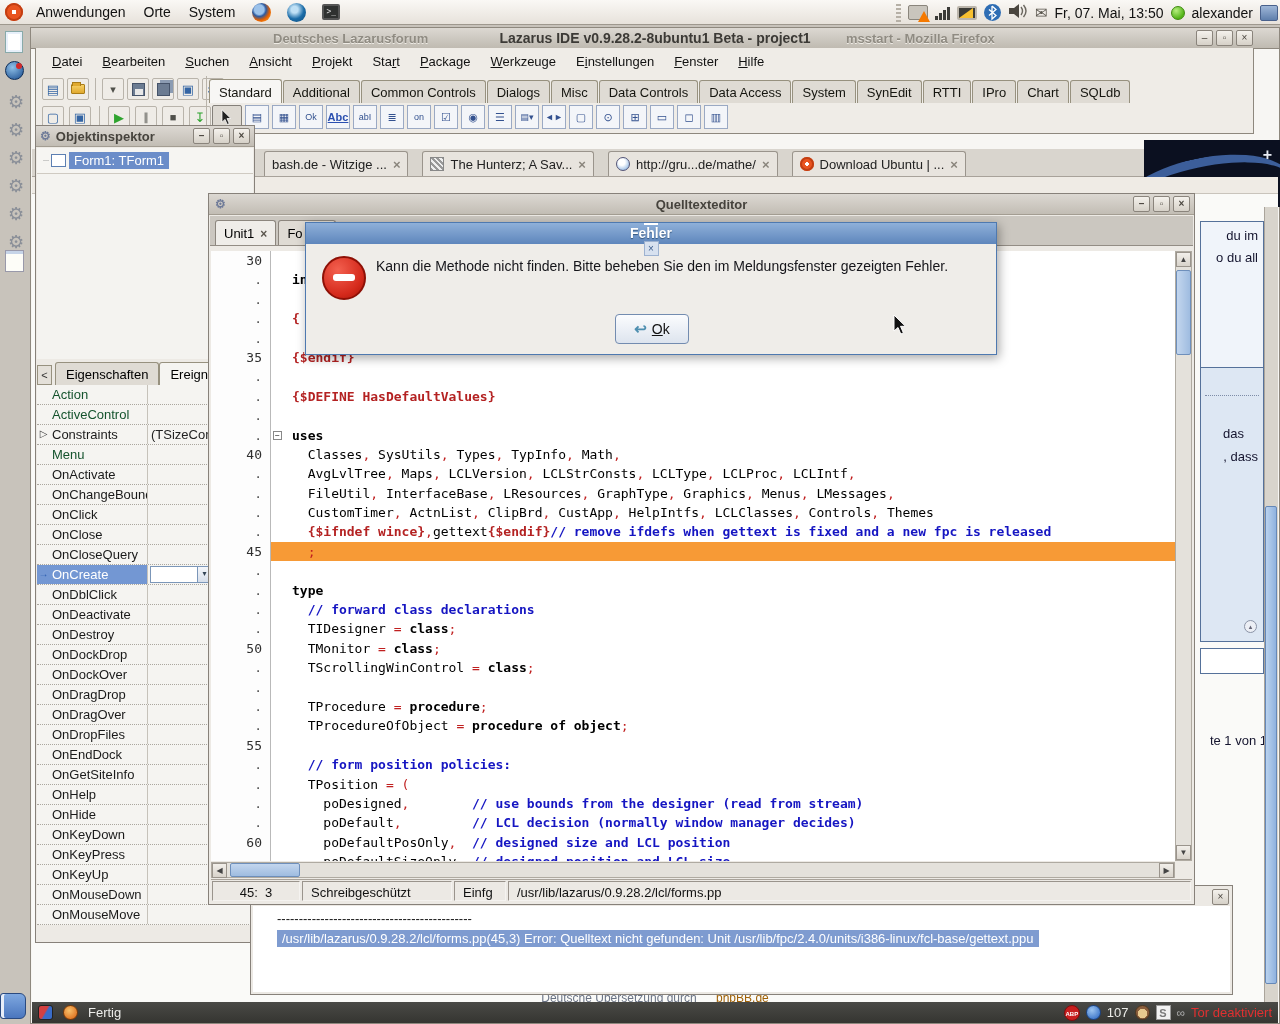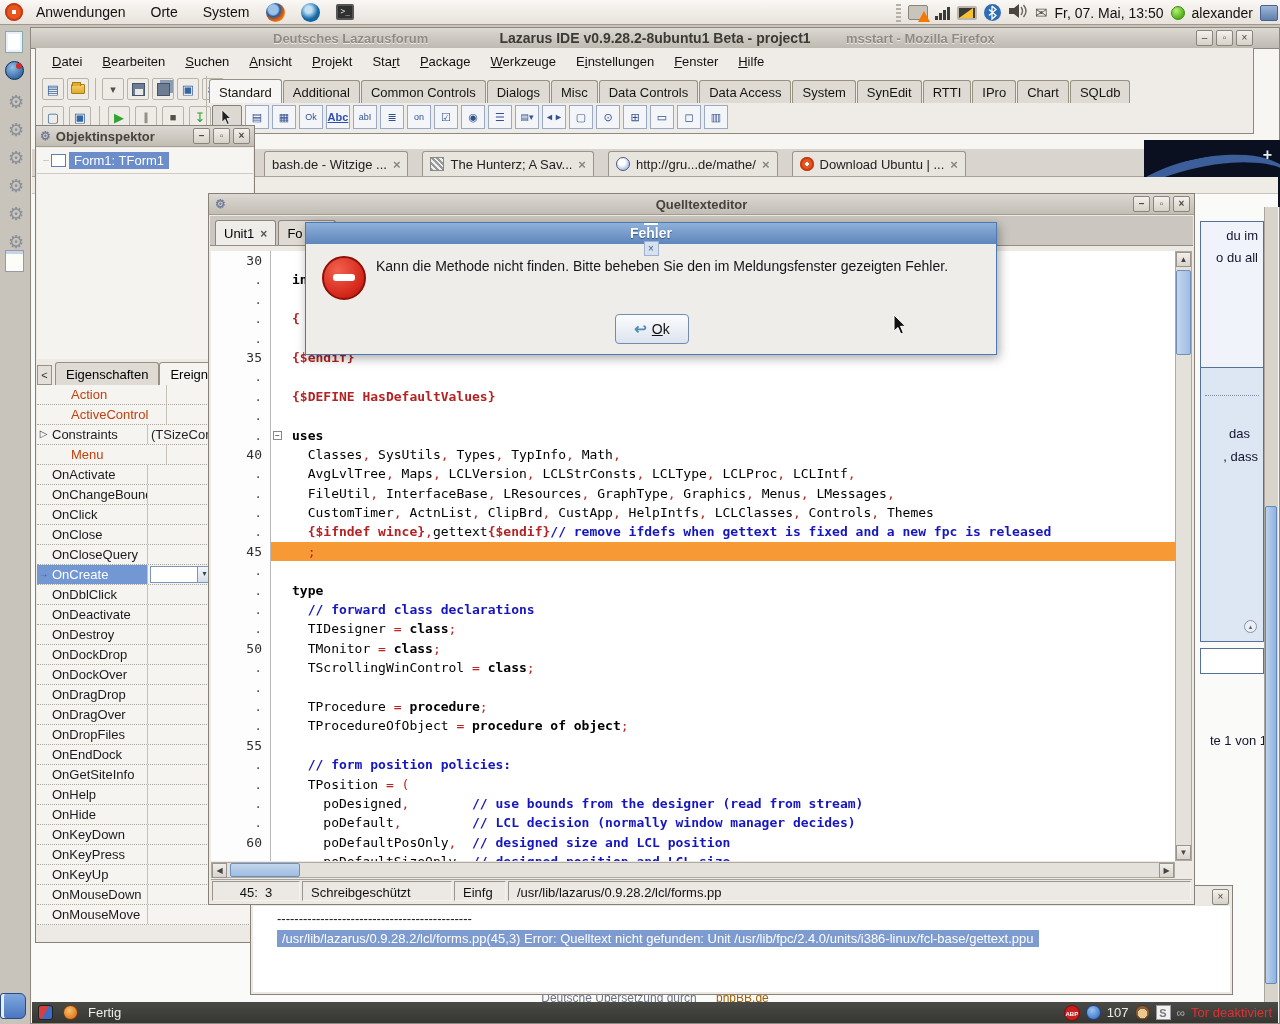--- a/index.html
+++ b/index.html
@@ -84,21 +84,21 @@
   #insp-mid{position:absolute;left:1px;right:1px;top:48px;height:185px;background:#F4F3F0;}
   #insp-tabs{position:absolute;left:1px;right:1px;top:233px;height:26px;display:flex;align-items:flex-end;background:#EDEAE5;overflow:hidden;}
   .tabscroll{width:15px;height:20px;border:1px solid #97917F;background:#E4E0D9;font-size:11px;line-height:18px;text-align:center;color:#333;margin-right:3px;}
   .itab{padding:4px 10px 3px;font-size:13px;border:1px solid #97917F;border-bottom:none;border-radius:3px 3px 0 0;background:#DFDBD4;white-space:nowrap;}
   .itab.active{background:#F5F4F1;}
   #insp-grid{position:absolute;left:1px;right:1px;top:259px;height:540px;background:#F5F4F1;overflow:hidden;}
   .irow{height:20px;display:flex;border-bottom:1px dotted #ABA79F;font-size:13px;color:#1A1A1A;}
   .ig{width:13px;font-size:10px;color:#444;text-align:center;line-height:18px;flex:none;}
   .ig.sel-arrow{color:#2A5DB0;font-weight:bold;}
   .iname{width:97px;flex:none;padding:2px 0 0 2px;overflow:hidden;white-space:nowrap;}
-  .iname.red{color:#c2410c;margin-left:19px;}
+  .iname.red{color:#14532d;}
   .irow.sel .ig,.irow.sel .iname{background:#7397D3;}
   .irow.sel .iname{color:#FFFFFF;}
   .ival{flex:1;border-left:1px solid #C6C2BA;padding:2px 0 0 3px;overflow:hidden;white-space:nowrap;color:#222;position:relative;}
   .combo{position:absolute;left:2px;top:1px;width:62px;height:17px;background:#FFF;border:1px solid #7B96B8;}
   .combo-btn{position:absolute;right:0;top:0;width:14px;height:15px;background:linear-gradient(#F4F6FA,#D6DEEA);border-left:1px solid #7B96B8;
      font-size:8px;text-align:center;line-height:14px;color:#345;}
 
   
   #messages{left:250px;top:885px;width:983px;height:110px;background:#ECE9E4;border:1px solid #87817A;}
   #messages .wbtn{position:absolute;right:3px;top:3px;}
@@ -241,21 +241,21 @@
     </div>
     <div id="ff-toolbar-sliver"></div>
     <div id="ff-content"></div>
     <div id="fbox1" class="fbox">
       <div class="frag" style="right:5px;top:6px;">du im</div>
       <div class="frag" style="right:5px;top:28px;">o du all</div>
       <div class="upcircle" style="right:6px;bottom:6px;">▴</div>
     </div>
     <div id="fbox2" class="fbox">
       <div class="dotline"></div>
-      <div class="frag" style="right:13px;top:58px;">das</div>
+      <div class="frag" style="right:19px;top:58px;">das</div>
       <div class="frag" style="right:5px;top:81px;">, dass</div>
       <div class="upcircle" style="right:6px;bottom:8px;">▴</div>
     </div>
     <div id="fbox3" class="fbox"></div>
     <div class="frag" style="right:12px;top:705px;">te 1 von 1</div>
     <div id="ff-vscroll">
       <div id="ff-vthumb"></div>
     </div>
     <div id="ff-footer"><span>Deutsche Übersetzung durch </span><span class="link">phpBB.de</span></div>
     <div id="ff-statusbar">
@@ -855,21 +855,21 @@
     <div id="dmsg">Kann die Methode nicht finden. Bitte beheben Sie den im Meldungsfenster gezeigten Fehler.</div>
     <div id="ok-btn">
       <span class="ok-arrow">↩</span>
       <span id="ok-label"><u>O</u>k</span>
     </div>
   </div>
 
   <div id="gnome-panel">
     <div class="pl">
       <span class="ubuntu-logo"></span>
-      <span id="panel-menus" style="display:flex;gap:7px;">
+      <span id="panel-menus" style="display:flex;">
           <div class="pmenu">Anwendungen</div>
           <div class="pmenu">Orte</div>
           <div class="pmenu">System</div>
         </span>
       <span class="ff-logo"></span>
       <span class="tb-logo"></span>
       <span class="term-logo">&gt;_</span>
     </div>
     <div class="pr">
       <span class="grip"></span>

